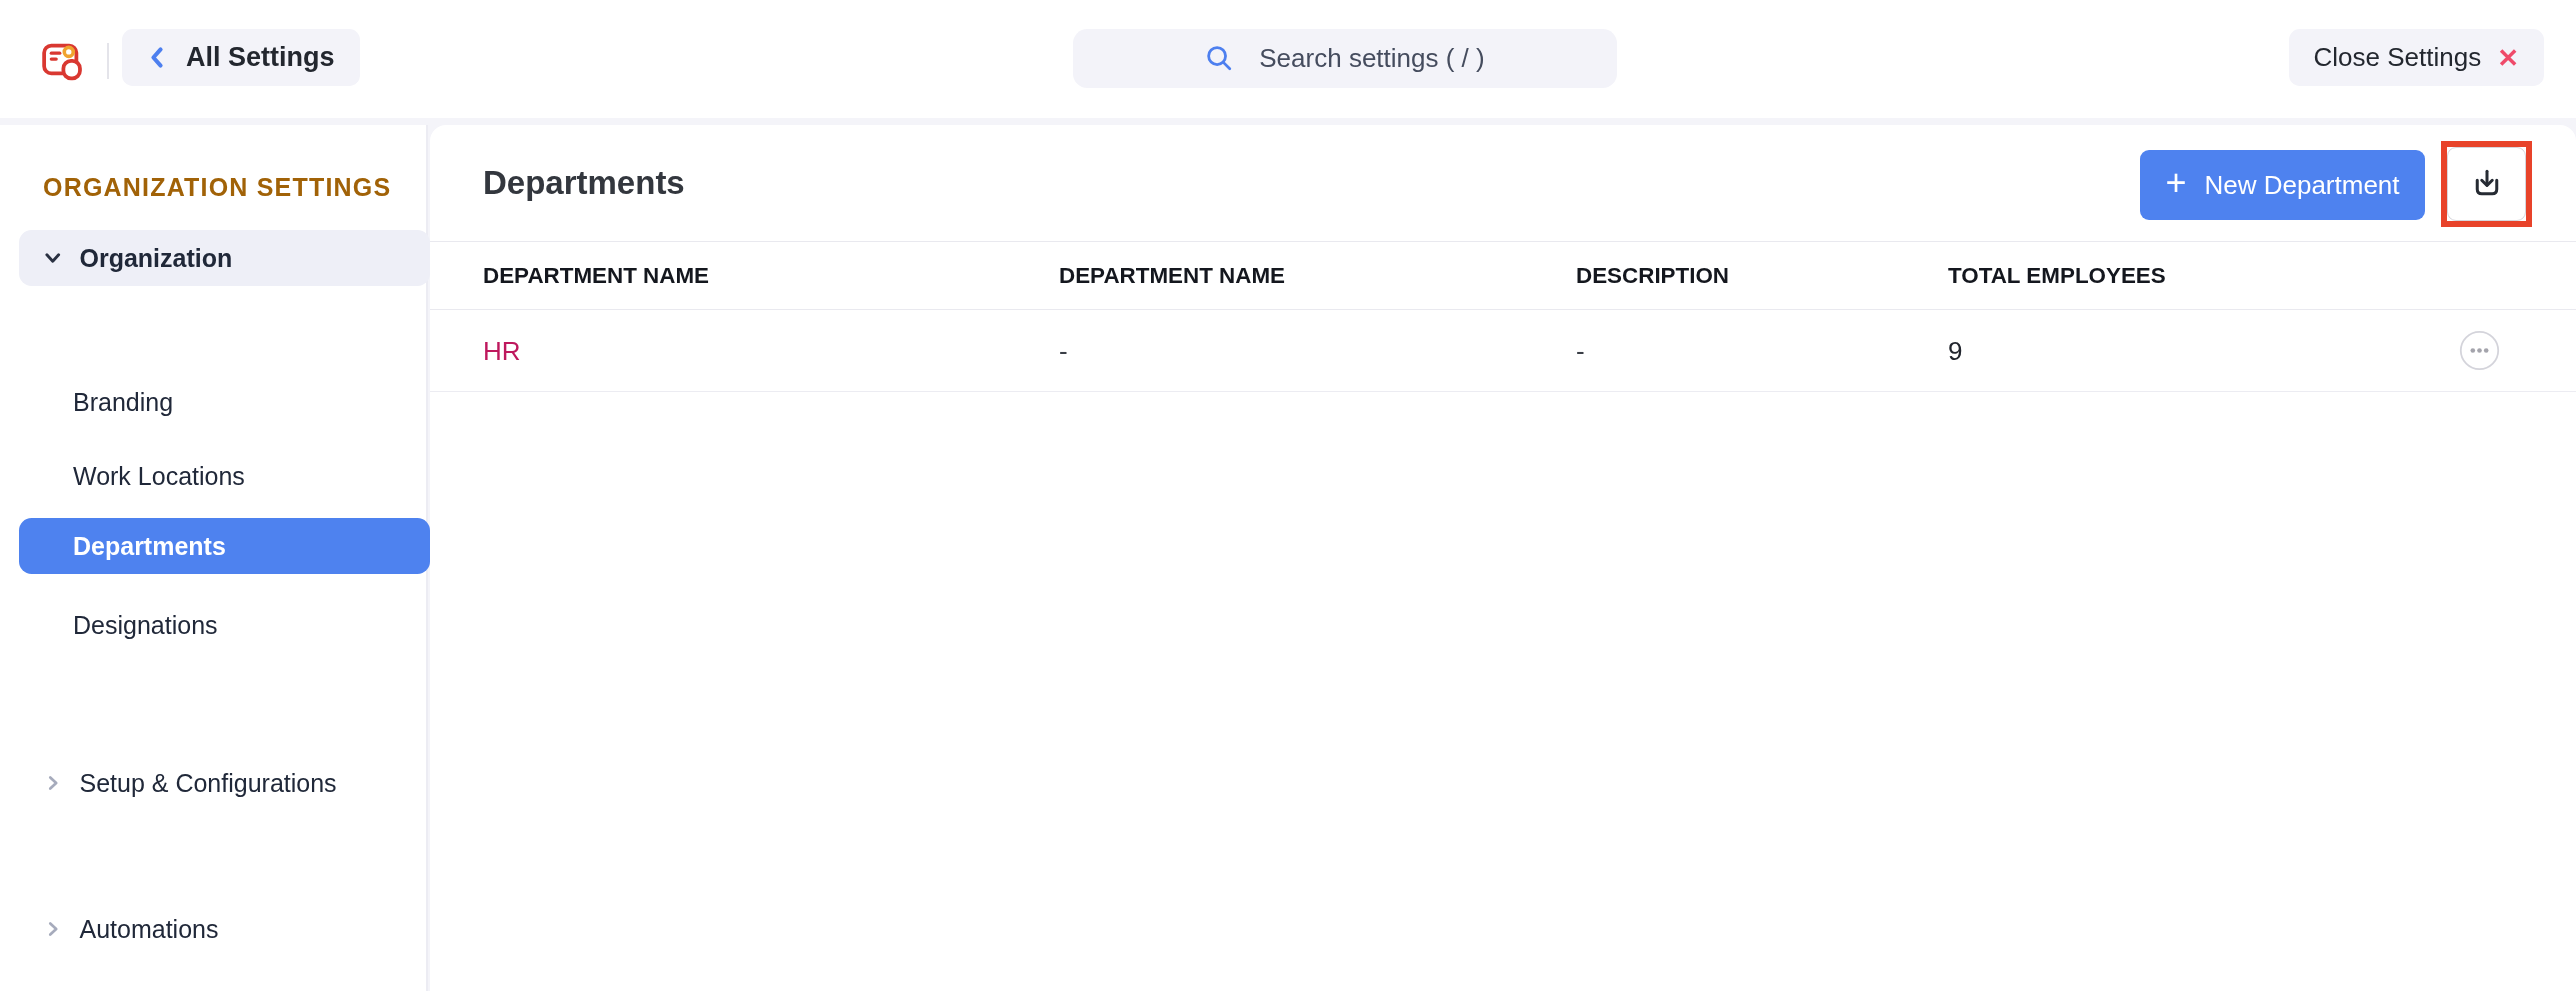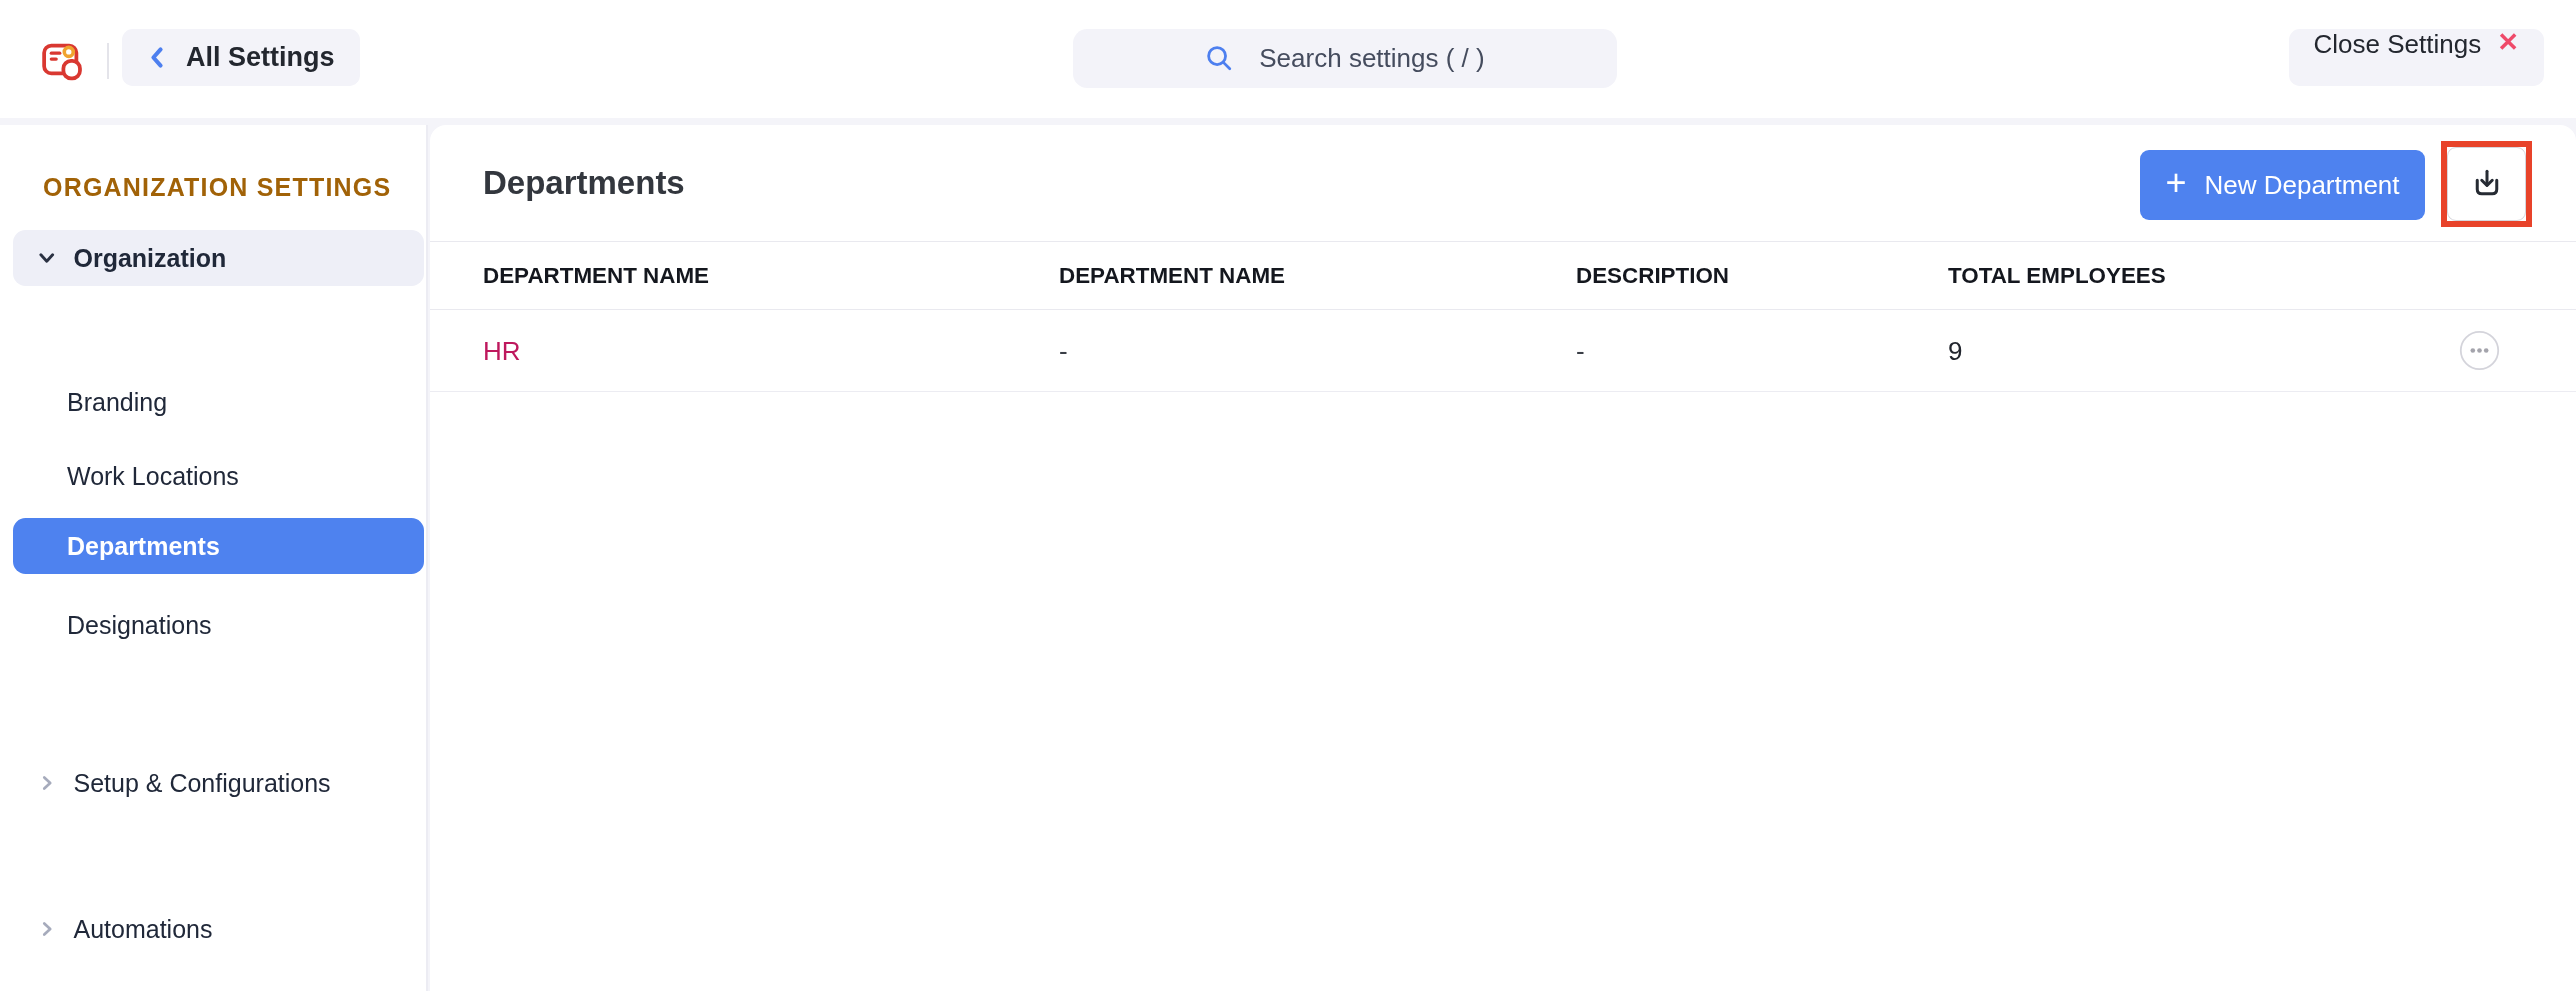--- a/index.html
+++ b/index.html
@@ -20,36 +20,36 @@
     background:#F3F3F9; border-radius:10.8px; display:flex; align-items:center; gap:19px;
     font-size:27px; font-weight:700; color:#23272F; cursor:pointer; border:none;
   }
   .searchbox {
     position:absolute; left:1073px; top:29px; width:544px; height:59px;
     background:#F3F3F9; border-radius:14.3px; display:flex; align-items:center; justify-content:center;
     gap:25px; font-size:26px; color:#454C5E; cursor:text;
   }
   .btn-close {
     position:absolute; right:32px; top:29px; height:57px; padding:0 25px;
-    background:#F3F3F9; border-radius:10.8px; display:flex; align-items:flex-start; gap:16px;
+    background:#F3F3F9; border-radius:10.8px; display:flex; align-items:center; gap:16px;
     font-size:26px; font-weight:500; color:#23272F; cursor:pointer; border:none;
   }
   .close-x { color:#EF4A6A; font-size:26px; font-weight:700; line-height:1; }
 
   
   .sidebar {
     position:absolute; left:0; top:125px; width:428px; height:866px;
     background:#FFFFFF; border-right:2.7px solid #ECECF3;
   }
   .side-label {
     position:absolute; left:43px; top:48px;
     font-size:25px; font-weight:700; letter-spacing:1.2px; color:#a16207;
   }
   .side-item {
-    position:absolute; left:13px; width:411px; height:56px; border-radius:12.5px;
+    position:absolute; left:19px; width:411px; height:56px; border-radius:12.5px;
     display:flex; align-items:center; font-size:25px; color:#202839; cursor:pointer;
   }
   .side-item .chev { width:21.5px; display:flex; justify-content:center; margin:0 16px 0 23px; }
   .side-item.group { font-weight:500; }
   .side-item.expanded { background:#EEEFF7; font-weight:600; }
   .side-item.child { padding-left:54px; font-weight:400; }
   .side-item.active { background:#4E82EF; color:#FFFFFF; font-weight:600; }
 
   
   .panel {

